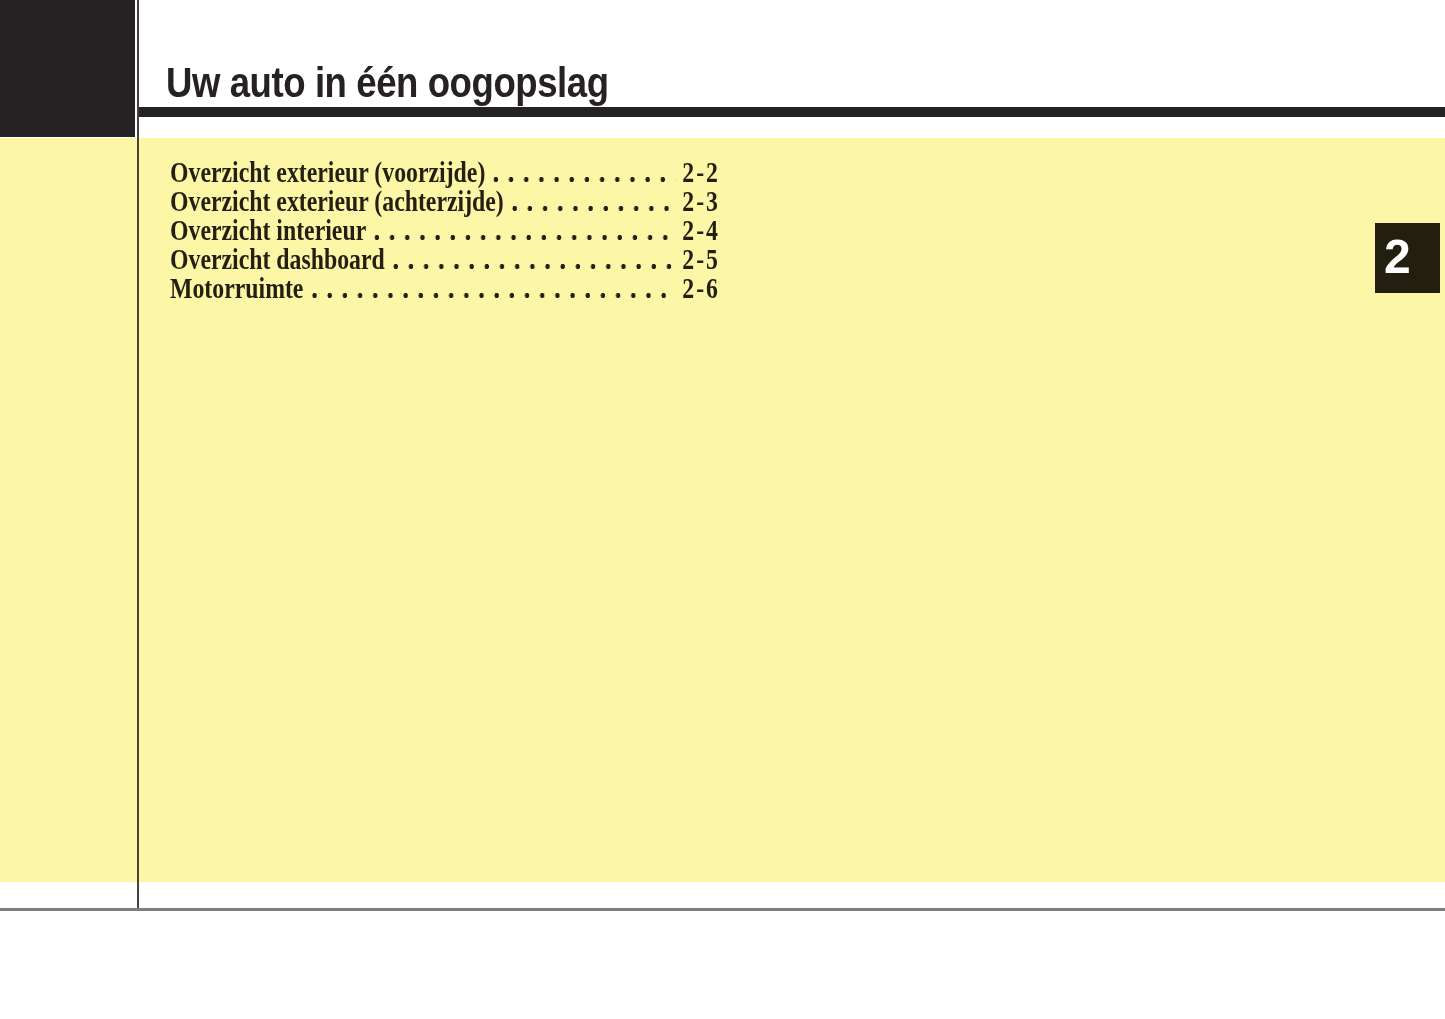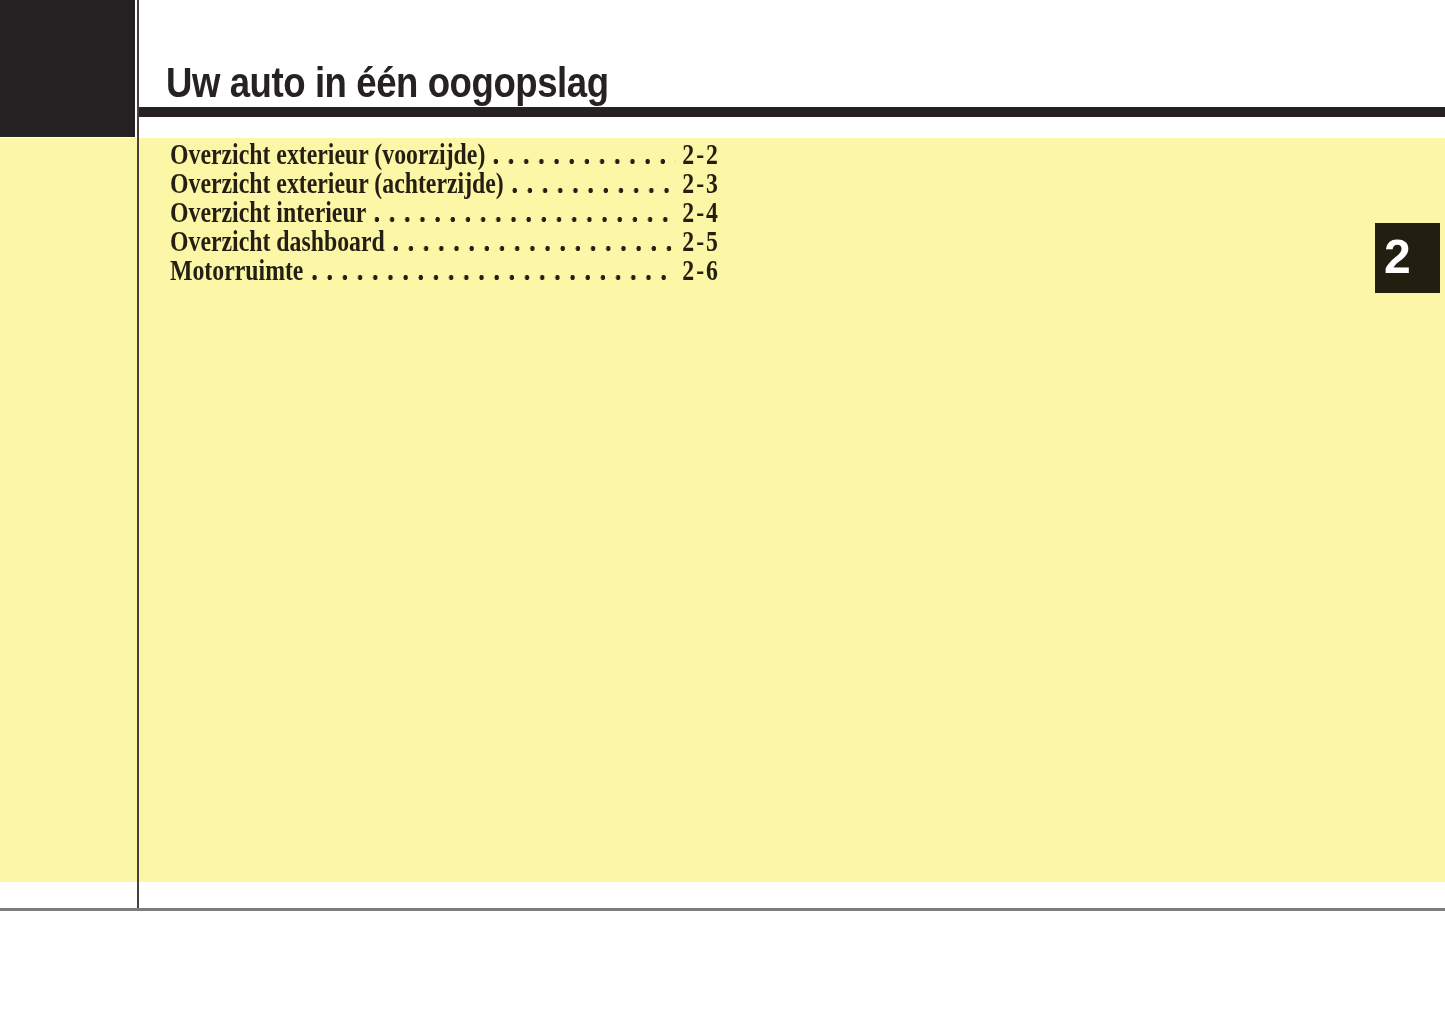--- a/index.html
+++ b/index.html
@@ -45,21 +45,21 @@
     position:absolute;left:137px;top:107px;width:1308px;height:10px;
     background:var(--ink);
   }
   
   .v-divider{
     position:absolute;left:137px;top:0;width:2px;height:910px;
     background:var(--divider);
   }
   
   .toc{
-    position:absolute;left:170px;top:140px;width:548px;
+    position:absolute;left:170px;top:158px;width:548px;
   }
   .toc-scale{
     width:668px;
     transform:scaleX(0.8204);
     transform-origin:left top;
     font:700 29px/29px "Liberation Serif", serif;
     color:var(--toc-ink);
   }
   .toc-row{
     display:flex;align-items:stretch;height:29px;cursor:default;

